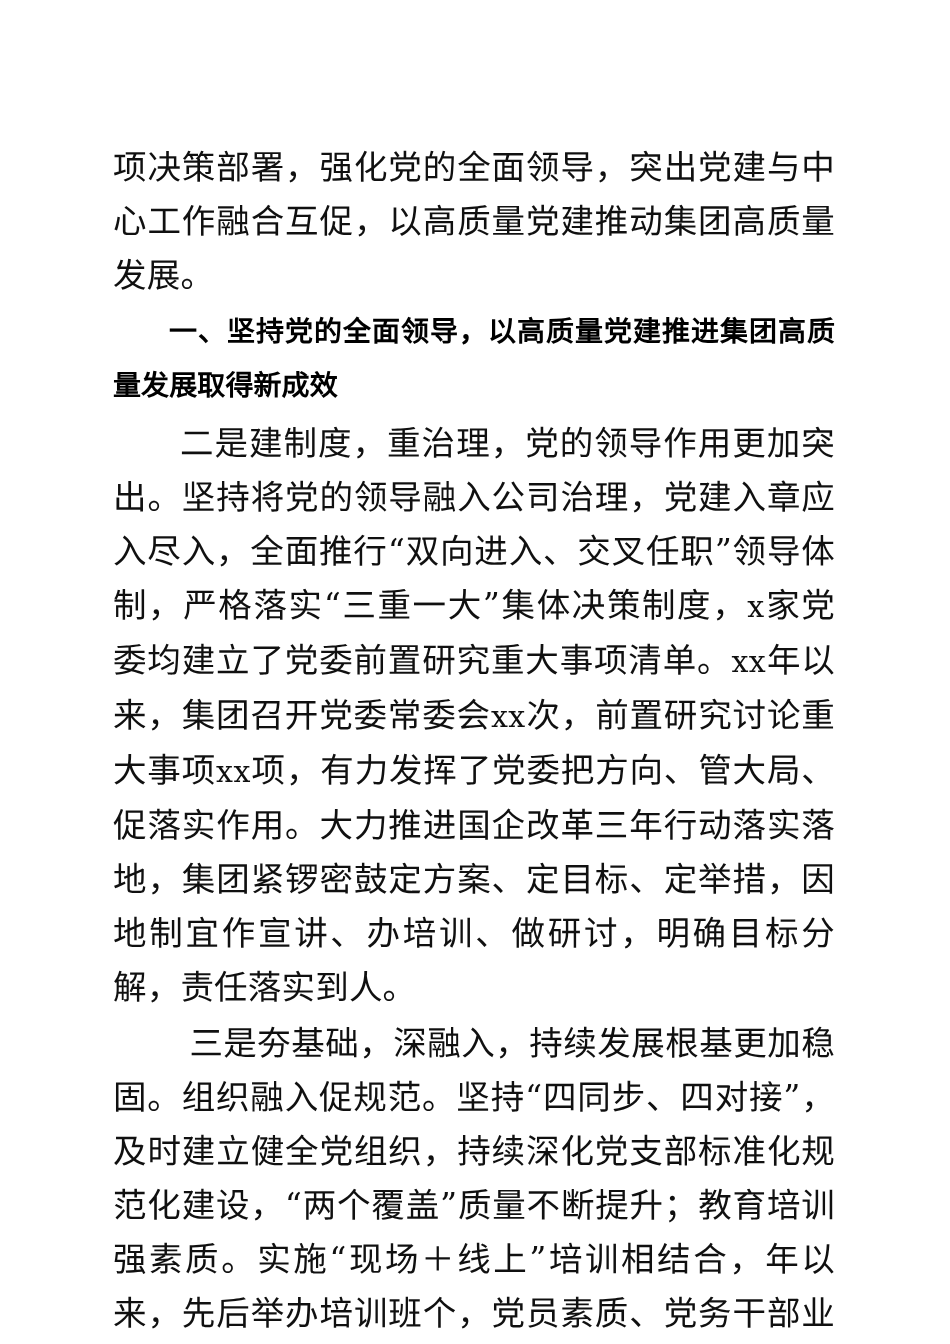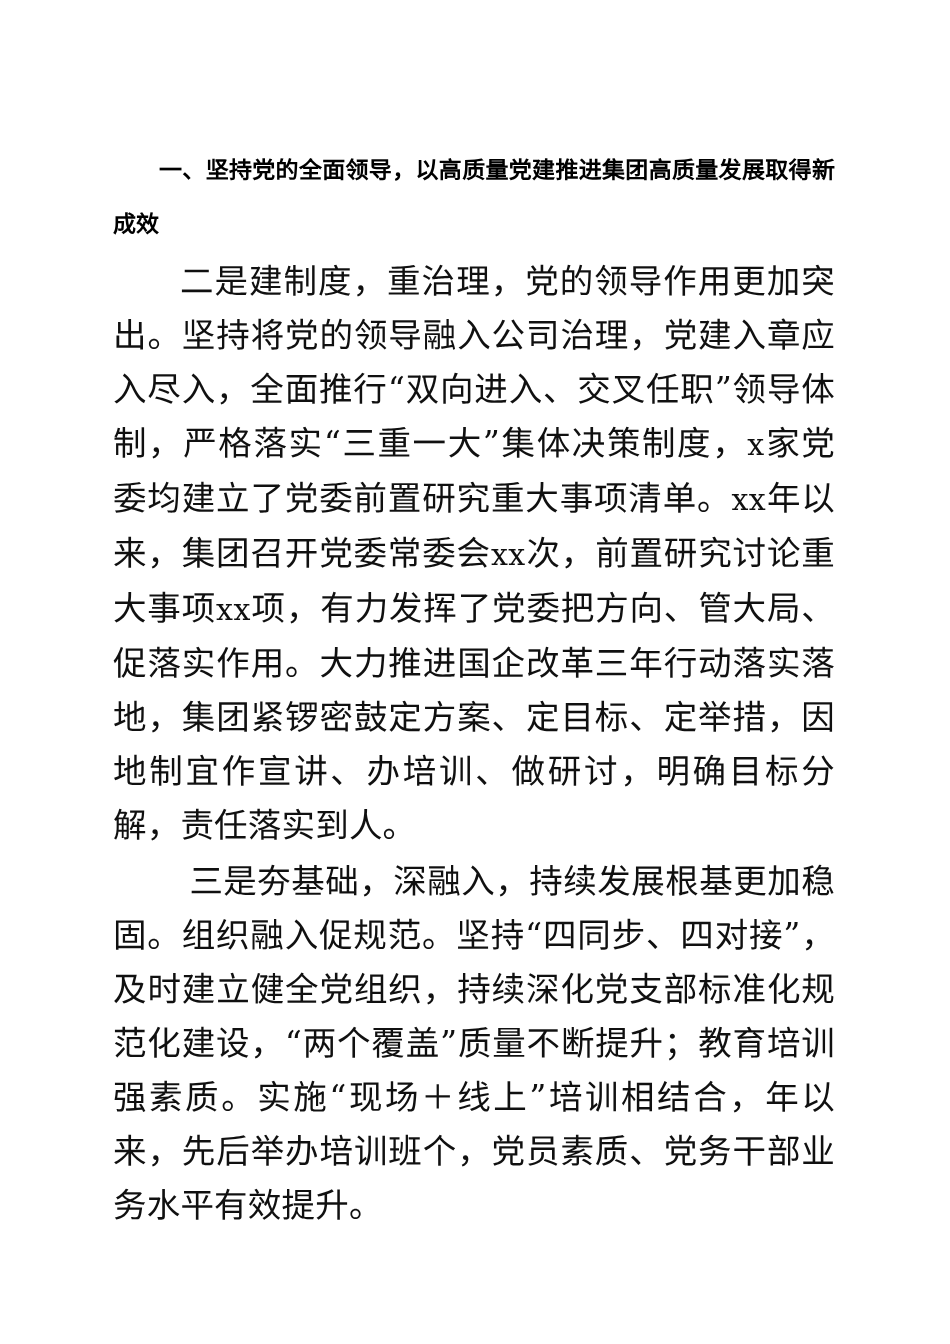--- a/index.html
+++ b/index.html
@@ -57,21 +57,21 @@
   }
 
   
   .para.indent-wide {
     text-indent: 2.28em;
   }
 
   
   .heading {
     font-family: "DejaVu Sans", "Liberation Sans", sans-serif;
-    font-size: 23px;
+    font-size: 28px;
     line-height: 54px;
     font-weight: 700;
     color: #000000;
     text-align: justify;
     text-justify: inter-ideograph;
     margin: 0;
     text-indent: 2em;
     letter-spacing: 0.1px;
   }
 
@@ -84,20 +84,21 @@
     letter-spacing: 0.5px;
   }
 </style>
 </head>
 <body>
 
 <div class="page">
 
   <div class="text-column">
 
+    <p class="para continuation">项决策部署，强化党的全面领导，突出党建与中心工作融合互促，以高质量党建推动集团高质量发展。</p>
 
     <div class="spacer-sm"></div>
 
     <h1 class="heading">一、坚持党的全面领导，以高质量党建推进集团高质量发展取得新成效</h1>
 
     <div class="spacer-sm"></div>
 
 
     <div class="spacer-sm"></div>
 

